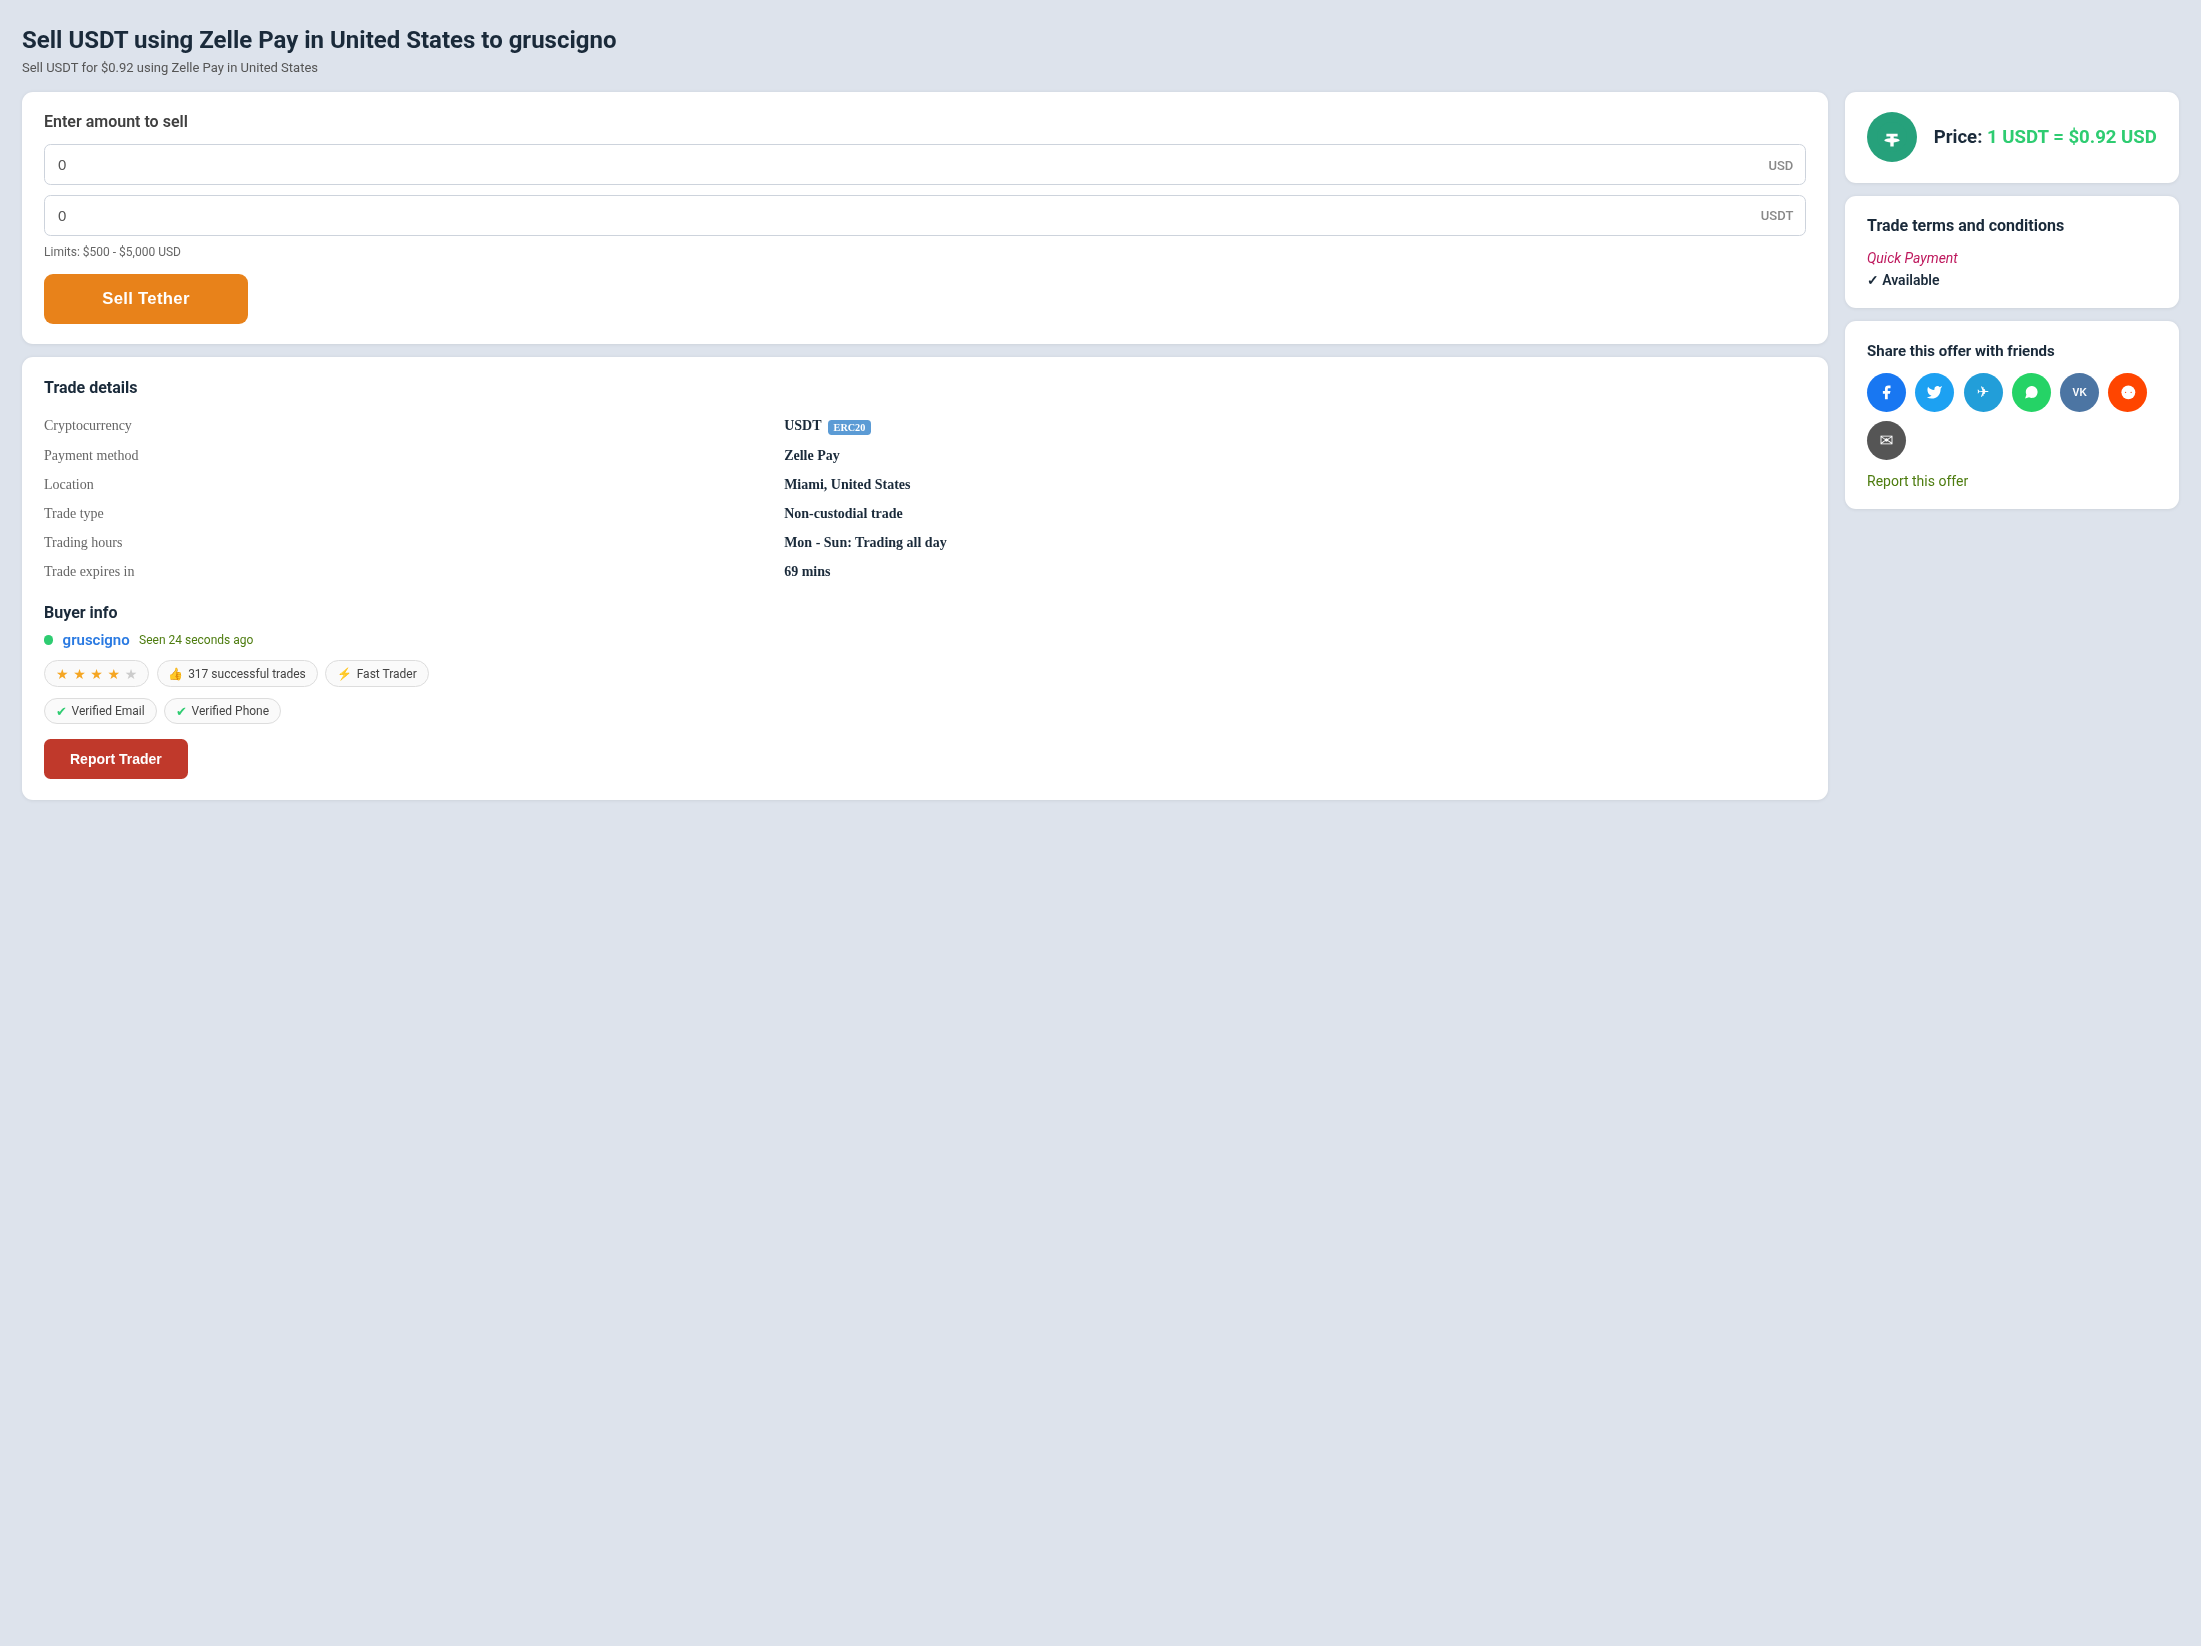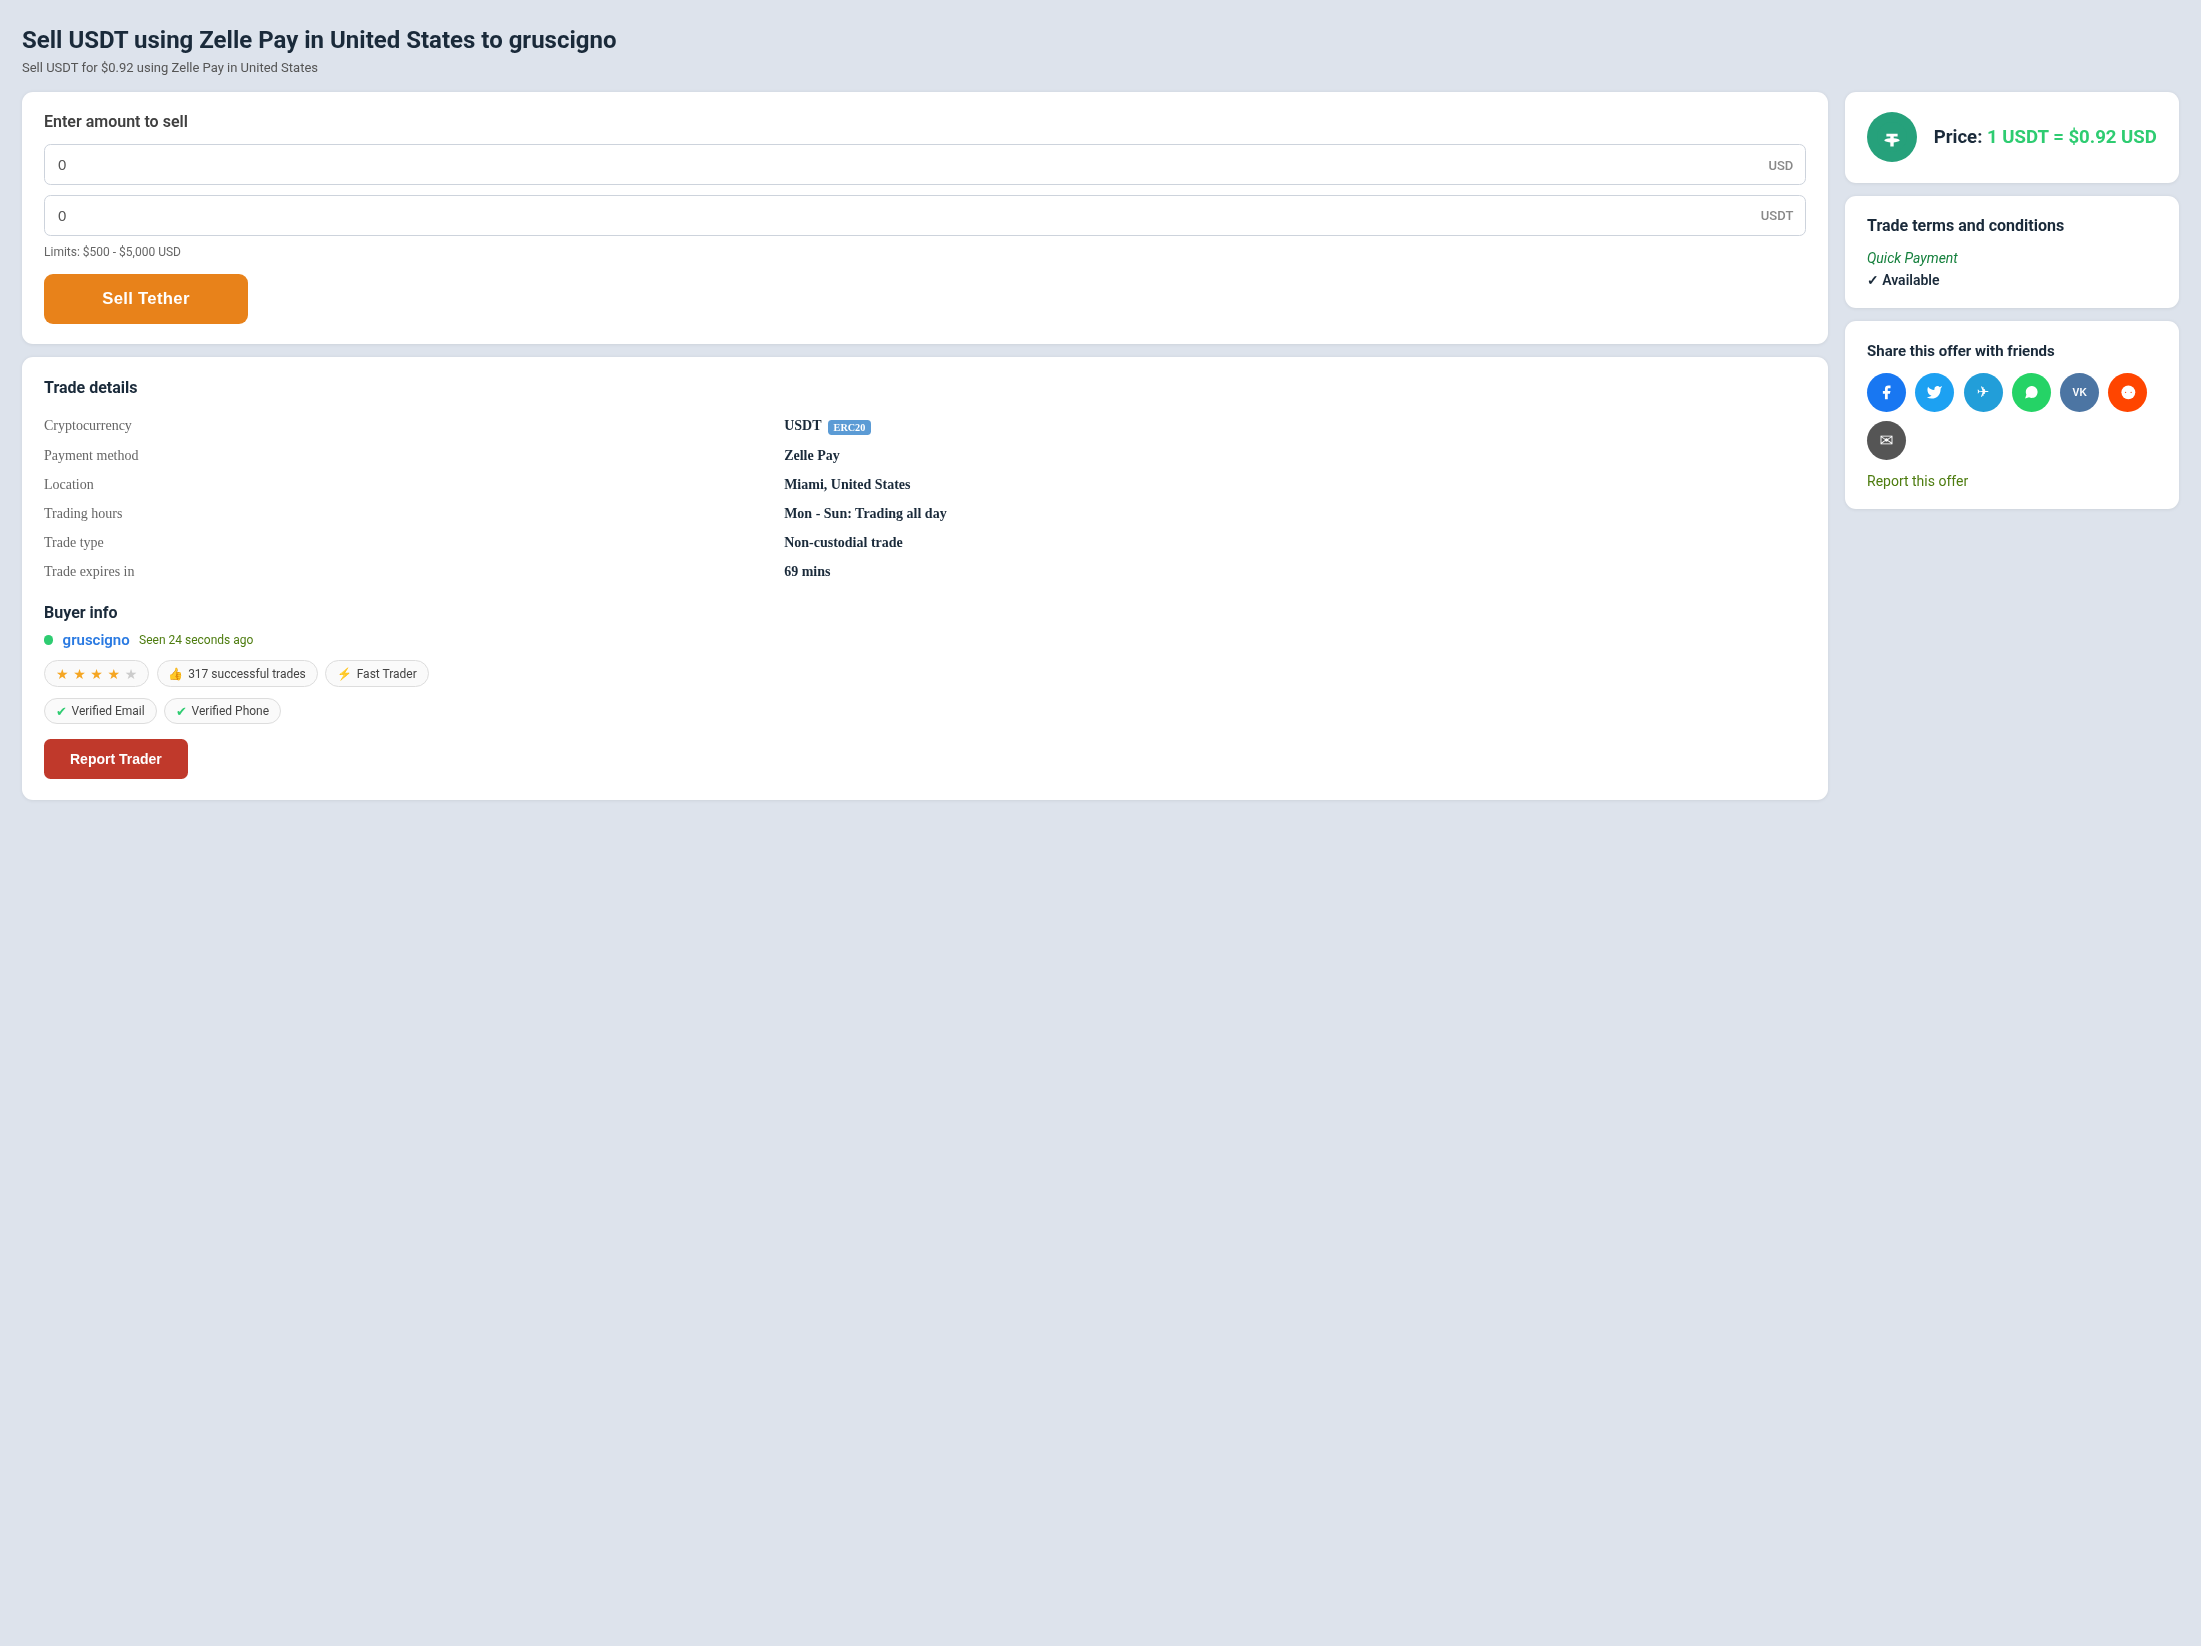--- a/index.html
+++ b/index.html
@@ -237,21 +237,21 @@
       font-weight: 700;
       color: #1a2a3a;
     }
     .price-highlight {
       color: #2ecc71;
     }
 
     
     .terms-condition {
       font-style: italic;
-      color: #15803d;
+      color: #be185d;
       font-size: 14px;
       margin-bottom: 5.6px;
     }
     .available-text {
       font-size: 14px;
       font-weight: 600;
       color: #1a2a3a;
     }
 
     
@@ -329,26 +329,26 @@
             </tr>
             <tr>
               <td>Payment method</td>
               <td>Zelle Pay</td>
             </tr>
             <tr>
               <td>Location</td>
               <td>Miami, United States</td>
             </tr>
             <tr>
+              <td>Trade type</td>
+              <td>Non-custodial trade</td>
+            </tr>
+            <tr>
               <td>Trading hours</td>
               <td>Mon - Sun: Trading all day</td>
-            </tr>
-            <tr>
-              <td>Trade type</td>
-              <td>Non-custodial trade</td>
             </tr>
             <tr>
               <td>Trade expires in</td>
               <td>69 mins</td>
             </tr>
           </tbody>
       </table>
 
       <div class="buyer-section-title">Buyer info</div>
 

